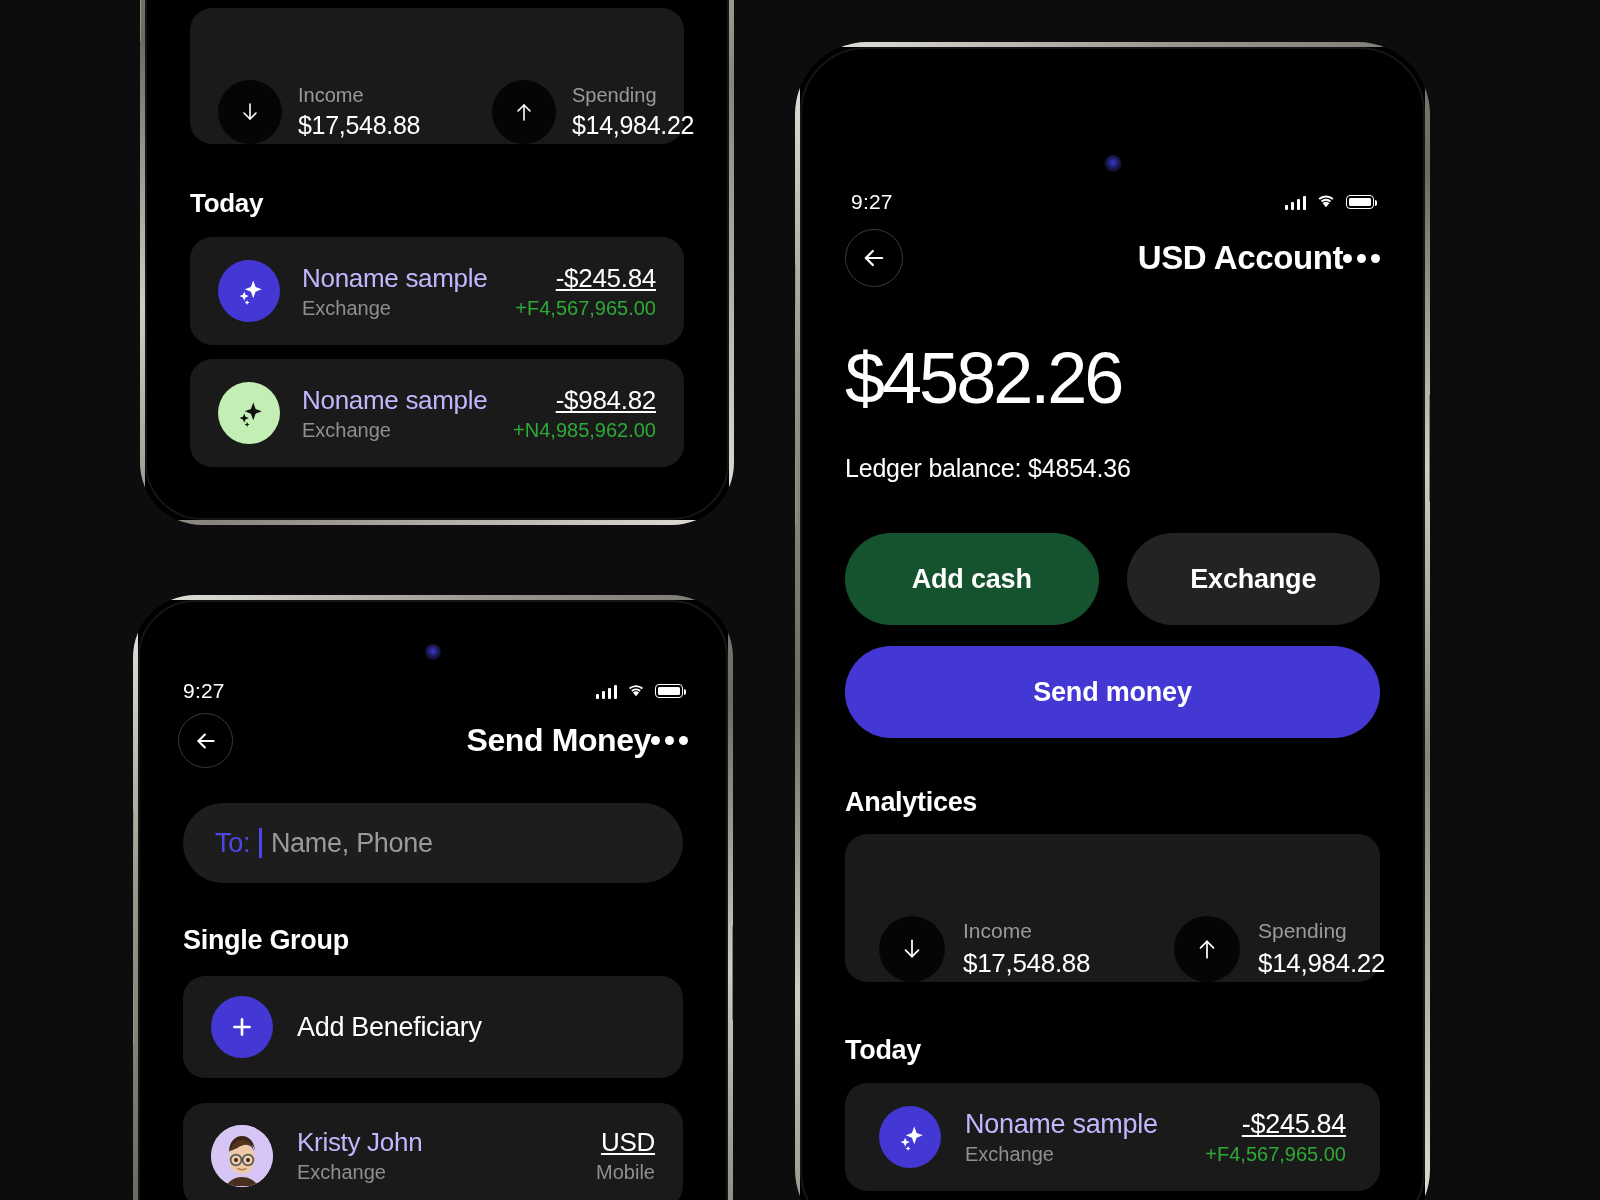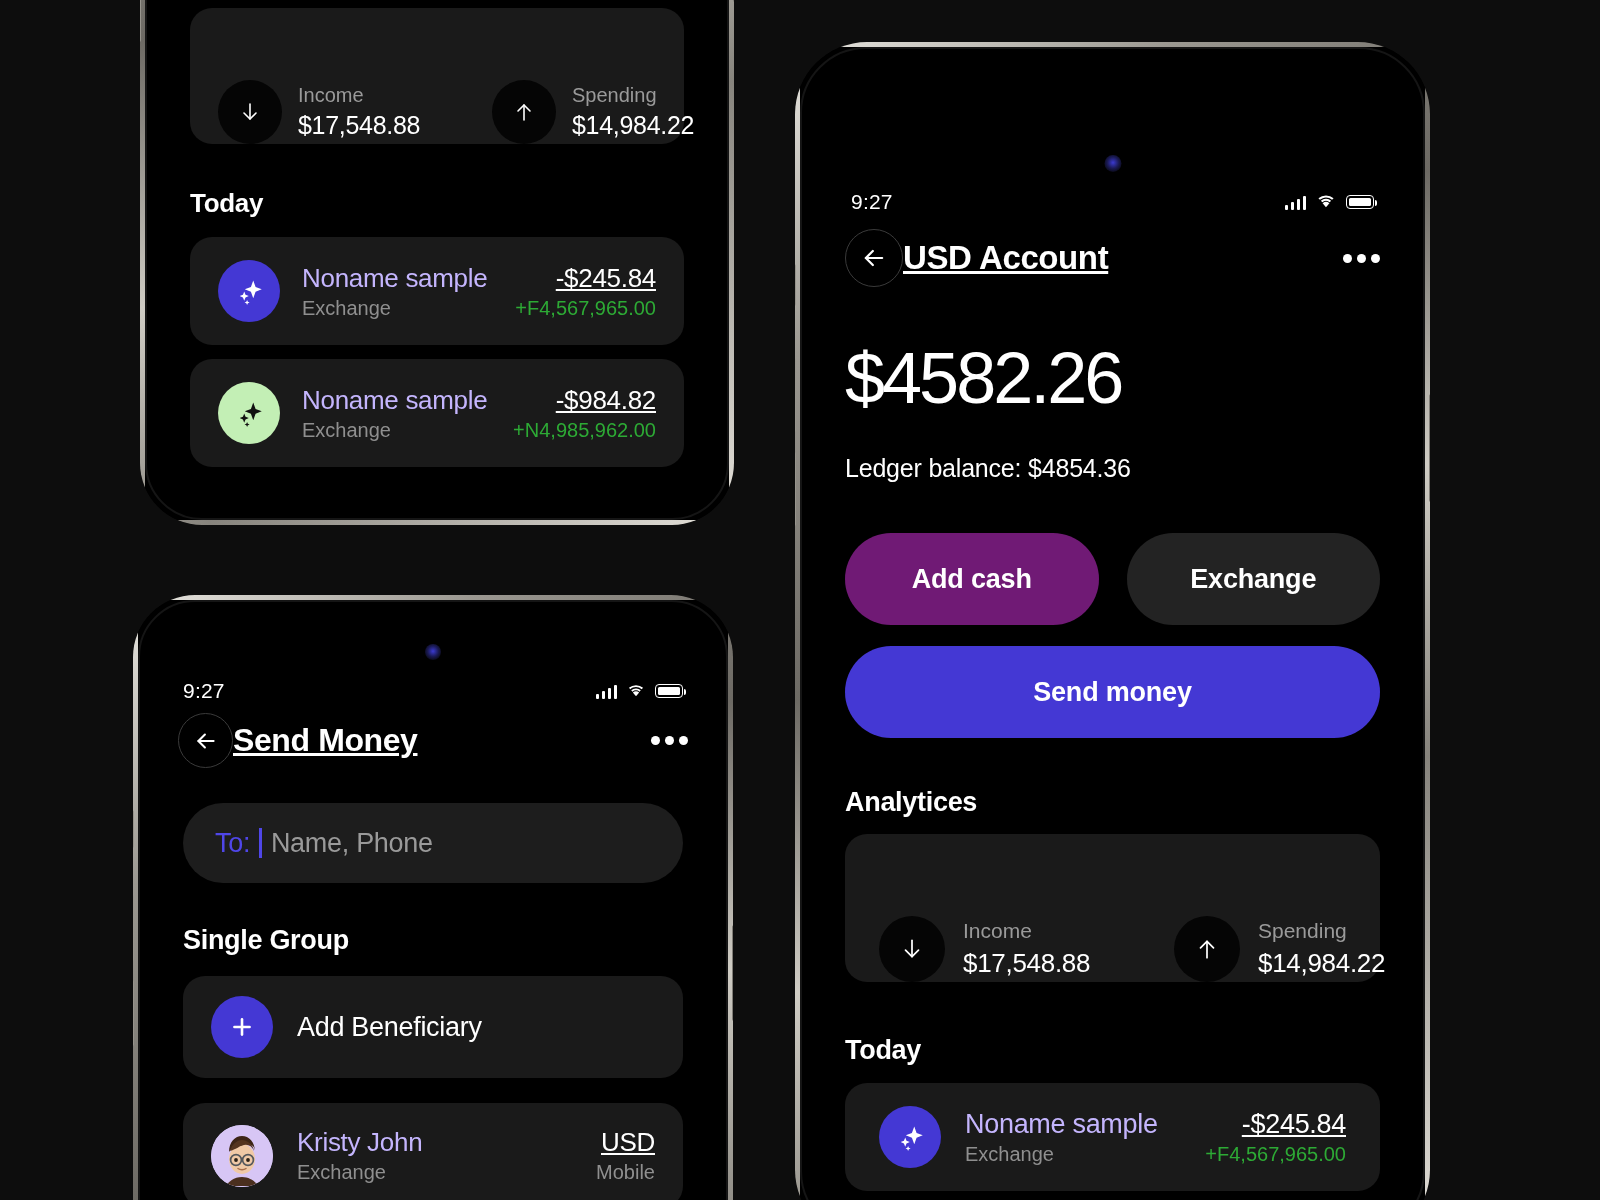--- a/index.html
+++ b/index.html
@@ -74,21 +74,21 @@
     background:radial-gradient(circle at 50% 45%, #3b3ad0 0%, #1a1a55 45%, #0a0a18 75%, #050505 100%);
   }
 
   
   .navbar { position:absolute; left:0; right:0; display:flex; align-items:center; }
   .back-btn {
     border:1.6px solid #3a3a3a; border-radius:50%;
     display:flex; align-items:center; justify-content:center;
     flex:0 0 auto;
   }
-  .nav-title { flex:1; text-align:left; font-weight:700;text-decoration:underline; }
+  .nav-title { flex:1; text-align:right; font-weight:700; }
   .dots { display:flex; gap:5px; flex:0 0 auto; }
   .dots i { display:block; border-radius:50%; background:#fff; }
 
   
   .section-title { font-weight:700; color:#fff; }
   .card { background:#1a1a1a; border-radius:22px; }
 
   .analytics-card { display:flex; align-items:flex-end; }
   .stat { display:flex; align-items:center; }
   .stat-ic {
@@ -134,21 +134,21 @@
     position:absolute; top:412px; left:50px;
     font-size:25px; font-weight:400; letter-spacing:-.2px;
   }
 
   #phone-main .actions { position:absolute; top:491px; left:50px; right:50px; display:flex; gap:28px; }
   .pill {
     flex:1; height:92px; border-radius:46px;
     display:flex; align-items:center; justify-content:center;
     font-size:27px; font-weight:700; letter-spacing:-.2px; color:#fff;
   }
-  .pill-orange { background:#701a75;text-align:right; }
+  .pill-orange { background:#14532d;text-align:right; }
   .pill-dark { background:#232323; }
   #phone-main .send-row { position:absolute; top:604px; left:50px; right:50px; }
   .pill-blue { background:#4438d4; width:100%; }
 
   #phone-main .analytics-hd { position:absolute; top:745px; left:50px; font-size:27px; letter-spacing:-.3px; }
   #phone-main .analytics-card { position:absolute; top:792px; left:50px; right:50px; height:148px; padding:0 34px; }
   #phone-main .stat { gap:18px; }
   #phone-main .stat:first-child { flex:0 0 auto; width:295px; }
   #phone-main .stat-ic { width:66px; height:66px; }
   #phone-main .stat-lbl { font-size:21px; margin-bottom:5px; }

